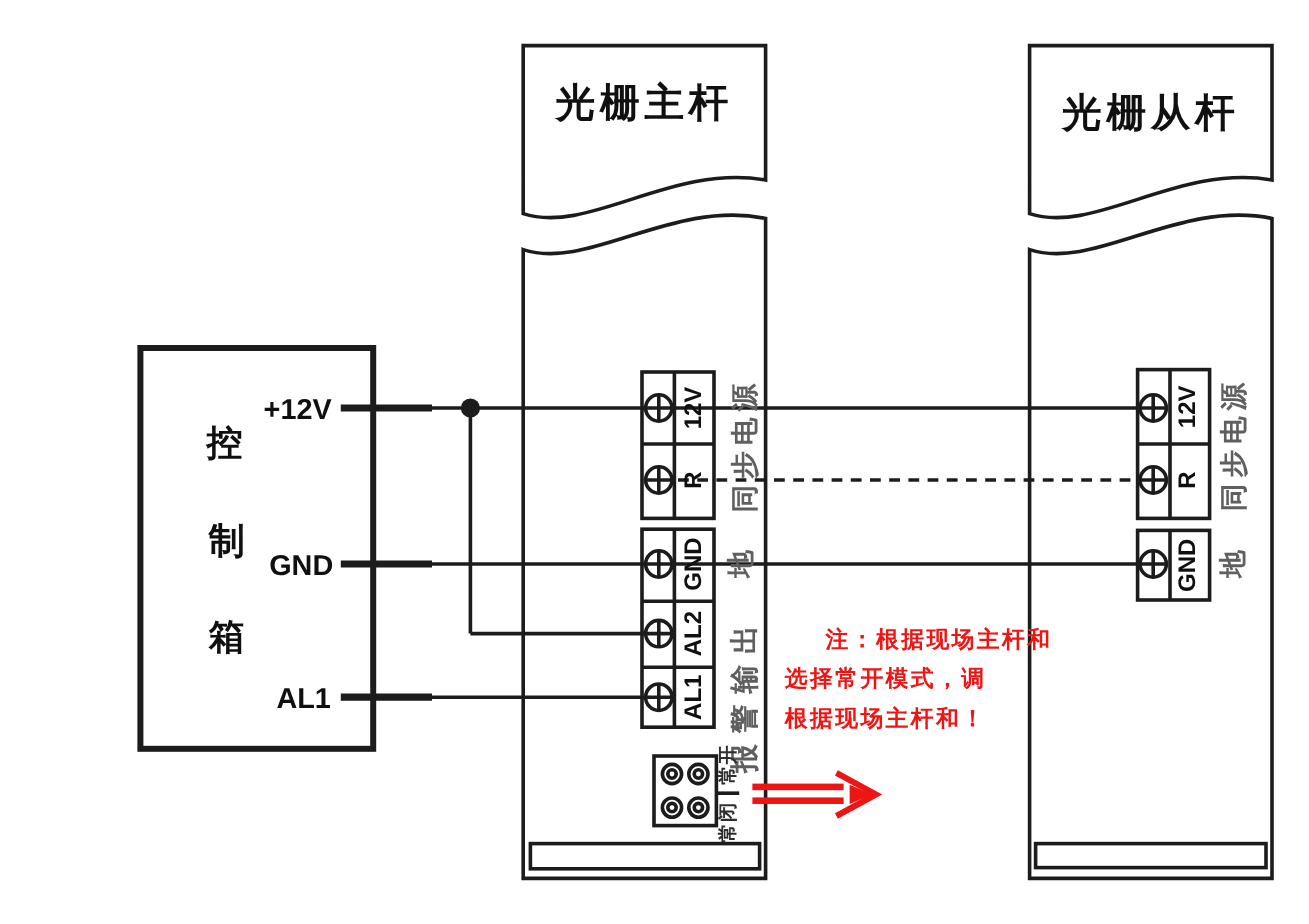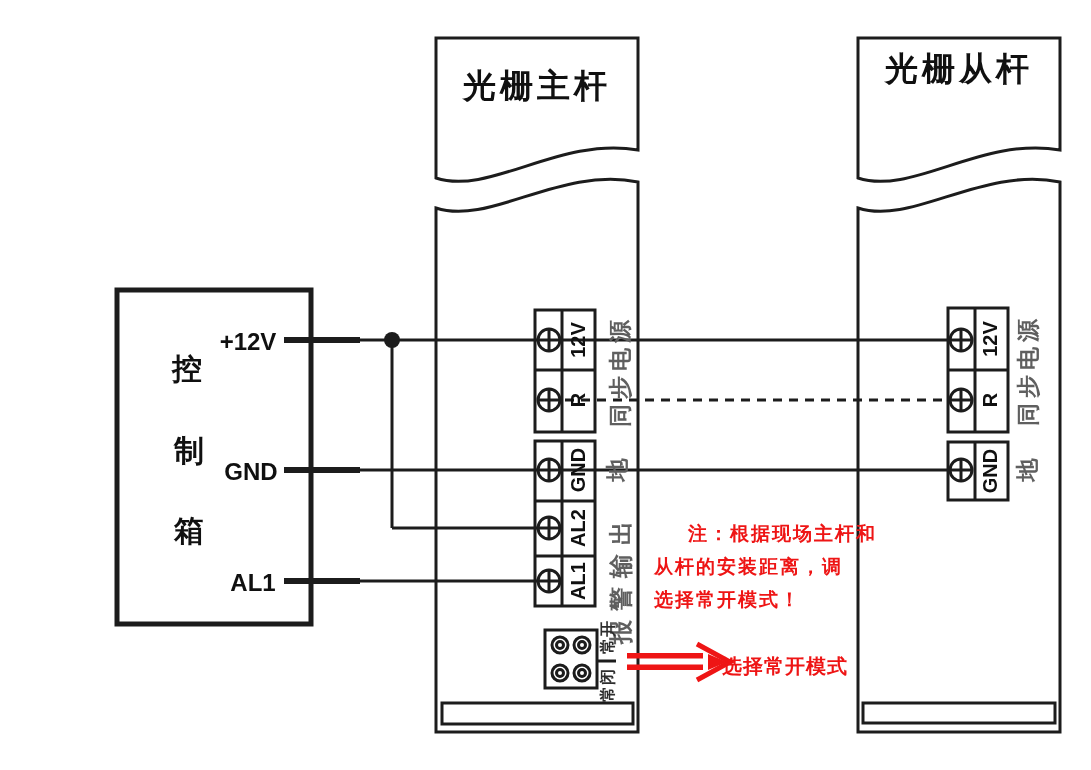--- a/index.html
+++ b/index.html
@@ -120,21 +120,21 @@
 
     <g>
       <path d="M697,644 L730,662 L697,680" stroke="var(--accent)" stroke-width="5" fill="#ffffff"></path>
       <rect class="red" x="627" y="653" width="76" height="5.5"></rect>
       <rect class="red" x="627" y="664.5" width="76" height="5.5"></rect>
       <path class="red" d="M708,654 L727,662 L708,670 Z"></path>
     </g>
   </svg>
 
   <div class="lbl title" style="left:436px;top:64px;width:202px;">光栅主杆</div>
-  <div class="lbl title" style="left:858px;top:47px;width:202px;">光栅从杆</div>
+  <div class="lbl title" style="left:858px;top:72px;width:202px;">光栅从杆</div>
 
   <div class="lbl boxchar" style="left:172px;top:349px;">控</div>
   <div class="lbl boxchar" style="left:174px;top:431px;">制</div>
   <div class="lbl boxchar" style="left:174px;top:511px;">箱</div>
 
   <div class="lbl ctl" style="left:214px;top:328px;width:68px;">+12V</div>
   <div class="lbl ctl" style="left:220px;top:458px;width:62px;">GND</div>
   <div class="lbl ctl" style="left:224px;top:569px;width:58px;">AL1</div>
 
   <div class="lbl term" style="left:548px;top:329px;width:60px;height:22px;line-height:22px;">12V</div>
@@ -151,18 +151,17 @@
   <div class="mode" style="position:absolute;left:586px;top:676px;width:44px;height:18px;line-height:18px;">常闭</div>
 
   <div class="lbl term" style="left:960px;top:328px;width:60px;height:22px;line-height:22px;">12V</div>
   <div class="lbl term" style="left:960px;top:389px;width:60px;height:22px;line-height:22px;">R</div>
   <div class="lbl term" style="left:960px;top:460px;width:60px;height:22px;line-height:22px;">GND</div>
 
   <div class="side sync" style="position:absolute;left:966px;top:358px;width:124px;height:24px;line-height:24px;">同步电源</div>
   <div class="side gnd" style="position:absolute;left:1012px;top:458px;width:30px;height:24px;line-height:24px;">地</div>
 
   <div class="note" style="left:688px;top:517px;">注：根据现场主杆和</div>
-  <div class="note" style="left:654px;top:550px;">从杆的安装距离，调</div>
-  <div class="note" style="left:654px;top:583px;">选择常开模式！</div>
+  <div class="note" style="left:654px;top:550px;">选择常开模式，调</div>
+  <div class="note" style="left:654px;top:583px;">根据现场主杆和！</div>
 
-  <div class="arrowcap" style="left:722px;top:653px;">选择常开模式</div>
 
 </div>
 
 </body></html>

